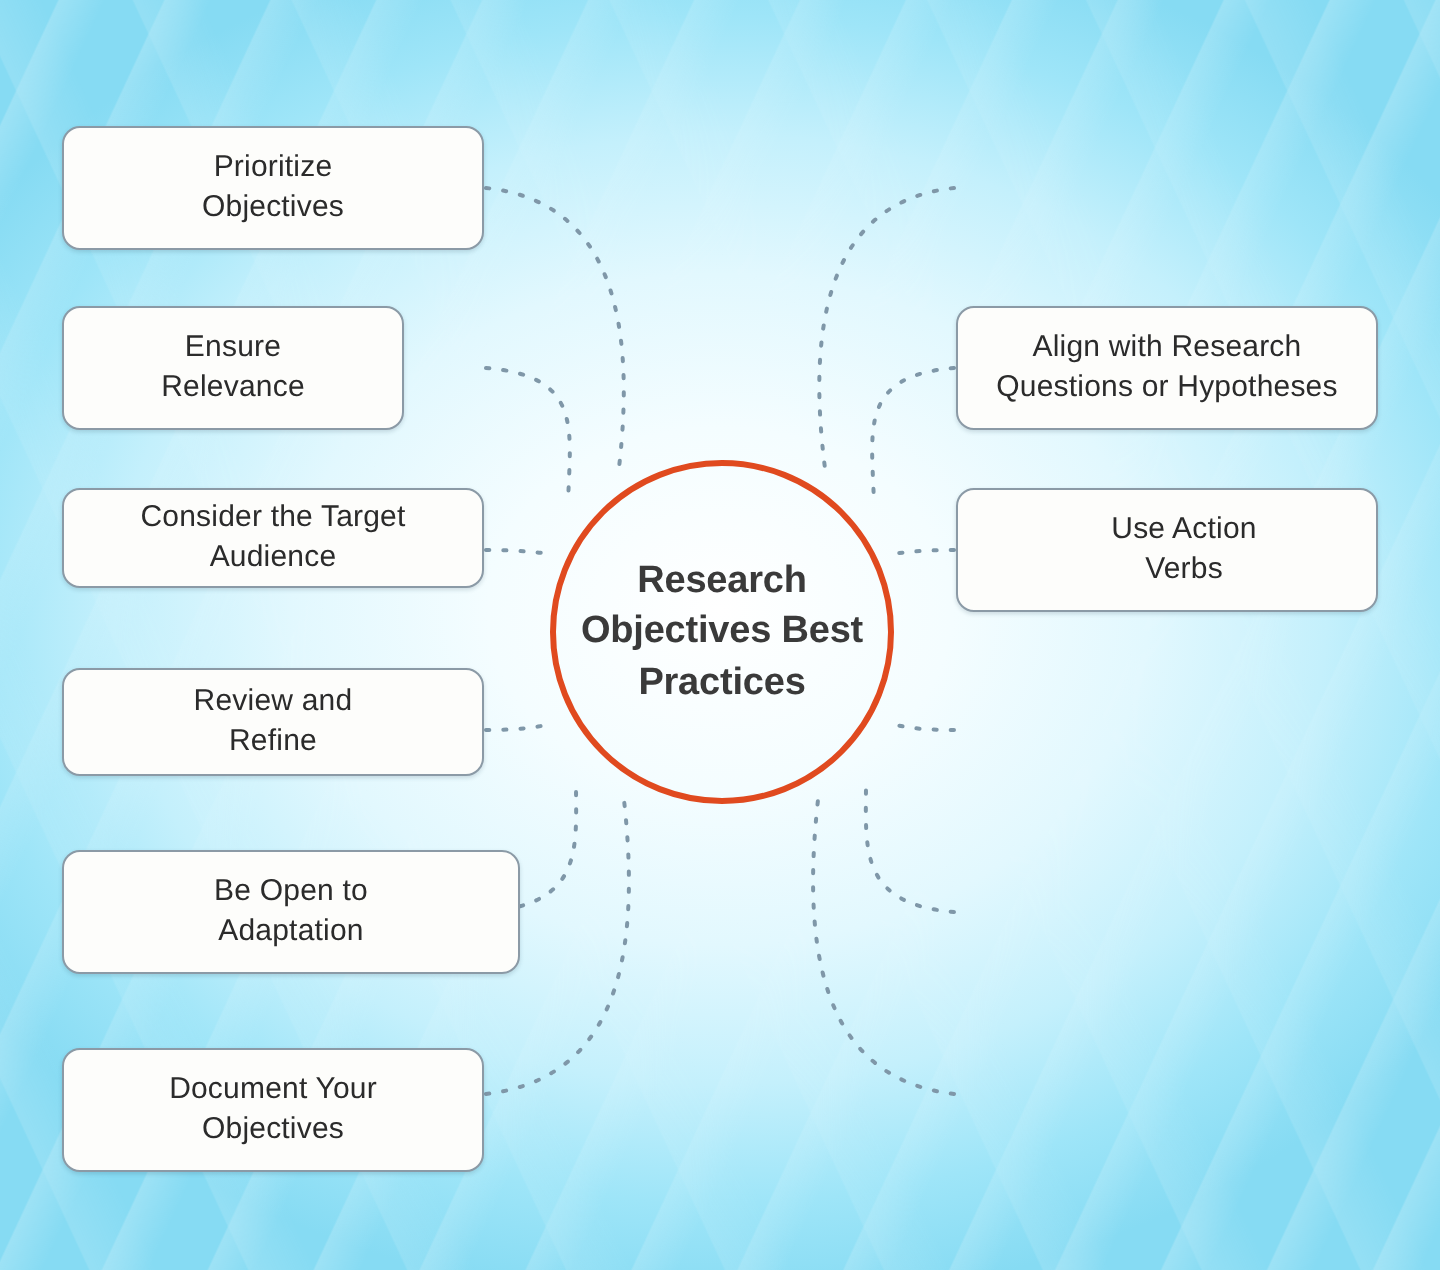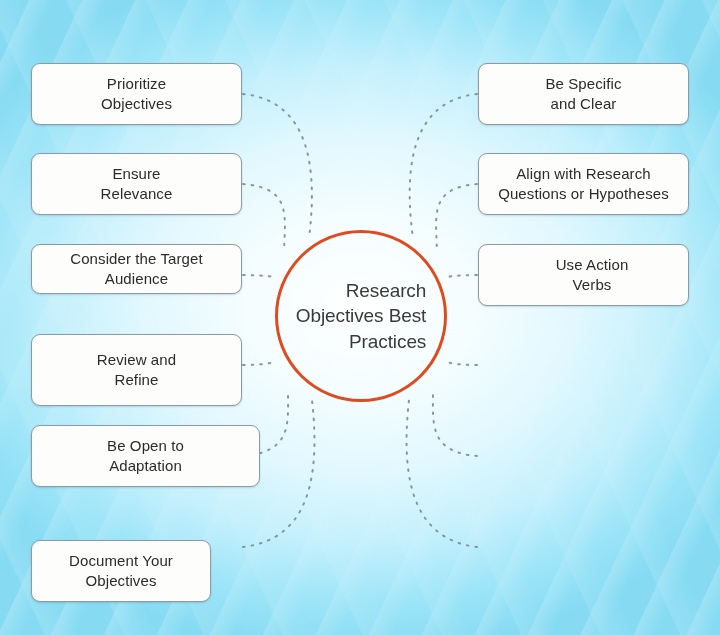--- a/index.html
+++ b/index.html
@@ -82,22 +82,22 @@
   }
   #center-label {
     position: absolute;
     left: 275px;
     top: 230px;
     width: 172px;
     height: 172px;
     display: flex;
     align-items: center;
     justify-content: center;
-    text-align: right;
-    font-weight: normal;
+    text-align: center;
+    font-weight: bold;
     font-size: 19px;
     line-height: 1.34;
     color: #3a3a3a;
     white-space: pre-line;
     letter-spacing: -.1px;
   }
 </style>
 </head>
 <body>
 
@@ -121,45 +121,41 @@
       <path d="M 477 365 C 462 365 454 364 446 362"></path>
       <path d="M 477 456 C 429 452 433 424 433 392"></path>
       <path d="M 477 547 C 419 540 399 490 409 400"></path>
     </g>
   </svg>
 
   <div class="node" style="left:31px;  top:63px;  width:211px; height:62px;">
     <span class="node-label">Prioritize
 Objectives</span>
   </div>
-  <div class="node" style="left:31px;  top:153px; width:211px; height:62px;">
+  <div class="node" style="left:31px;  top:153px; width:171px; height:62px;">
     <span class="node-label">Ensure
 Relevance</span>
   </div>
   <div class="node" style="left:31px;  top:244px; width:211px; height:50px;">
     <span class="node-label">Consider the Target
 Audience</span>
   </div>
-  <div class="node" style="left:31px;  top:334px; width:211px; height:72px;">
+  <div class="node" style="left:31px;  top:334px; width:211px; height:54px;">
     <span class="node-label">Review and
 Refine</span>
   </div>
   <div class="node" style="left:31px;  top:425px; width:229px; height:62px;">
     <span class="node-label">Be Open to
 Adaptation</span>
   </div>
-  <div class="node" style="left:31px;  top:540px; width:180px; height:62px;">
+  <div class="node" style="left:31px;  top:524px; width:211px; height:62px;">
     <span class="node-label">Document Your
 Objectives</span>
   </div>
 
-  <div class="node" style="left:478px; top:63px;  width:211px; height:62px;">
-    <span class="node-label">Be Specific
-and Clear</span>
-  </div>
   <div class="node" style="left:478px; top:153px; width:211px; height:62px;">
     <span class="node-label">Align with Research
 Questions or Hypotheses</span>
   </div>
   <div class="node" style="left:478px; top:244px; width:211px; height:62px;padding-left:25px;">
     <span class="node-label">Use Action
 Verbs</span>
   </div>
 
   <div id="center-circle"></div>

